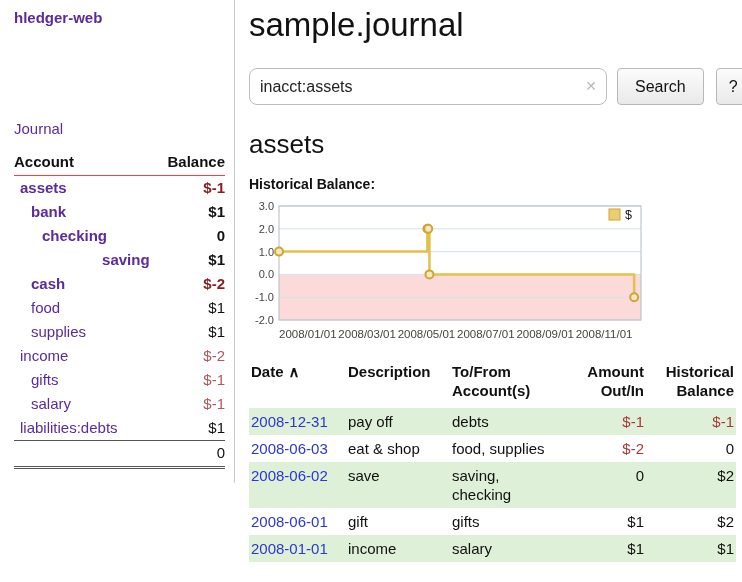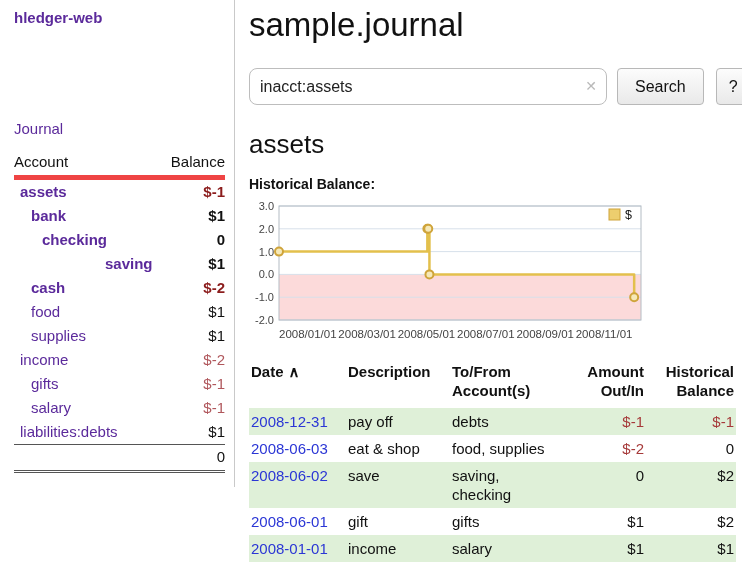--- a/index.html
+++ b/index.html
@@ -21,22 +21,22 @@
   .app-title {
     display:inline-block; color:var(--purple,#5b2a9b);
     font-size:15px; text-decoration:none; margin-bottom:46px;font-weight:bold;
   }
   .journal-link {
     display:inline-block; color:var(--purple,#5b2a9b);
     font-size:15px; text-decoration:none; margin-bottom:12px;margin-top:48px;
   }
   table.accounts { width:100%; border-collapse:collapse; font-size:15px; }
   table.accounts th {
-    font-weight:normal; text-align:left; padding:4px 0 5px 0;
-    border-bottom:5px solid #ef4444;
+    font-weight:bold; text-align:left; padding:4px 0 5px 0;
+    border-bottom:1px solid #ef4444;
   }
   table.accounts th.bal-h { text-align:right; }
   table.accounts td { padding:3px 0; line-height:18px; }
   table.accounts td.bal { text-align:right; }
   a.acct { color:var(--purple,#5b2a9b); text-decoration:none; }
   .b { font-weight:bold; }
   .negS { color:var(--negS,#8b1c1c); }
   .negW { color:var(--negW,#b05a5e); }
   tr.total td {
     border-top:1px solid #555; border-bottom:3px double #555;

